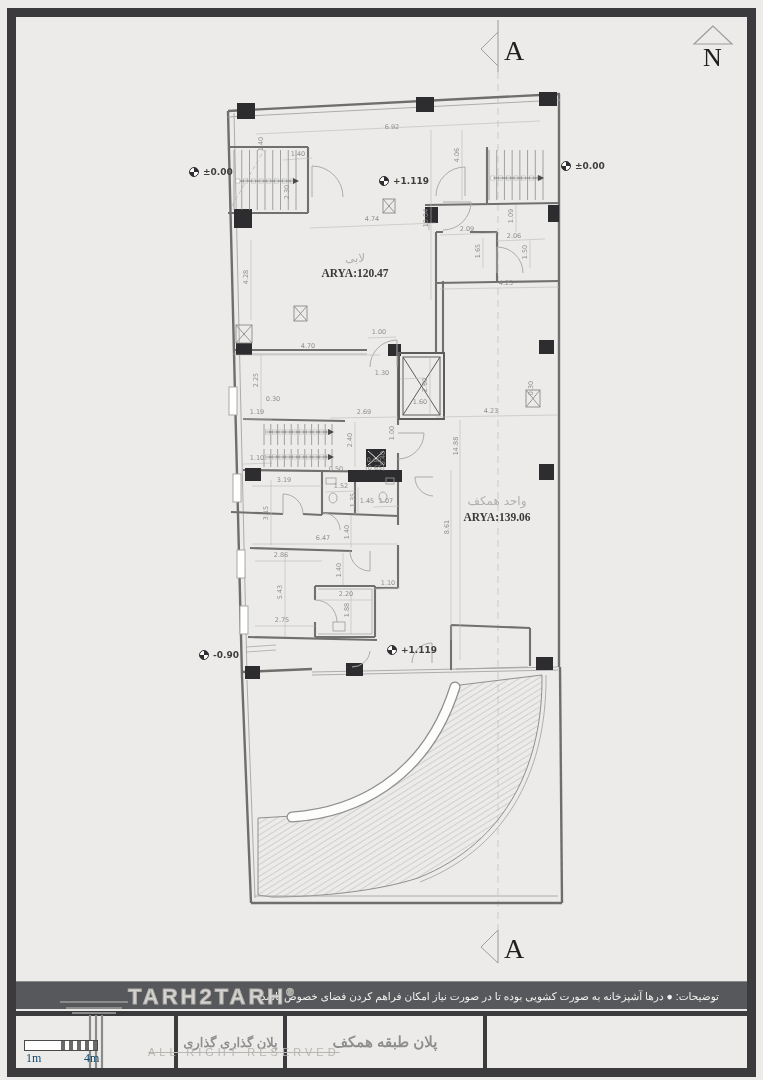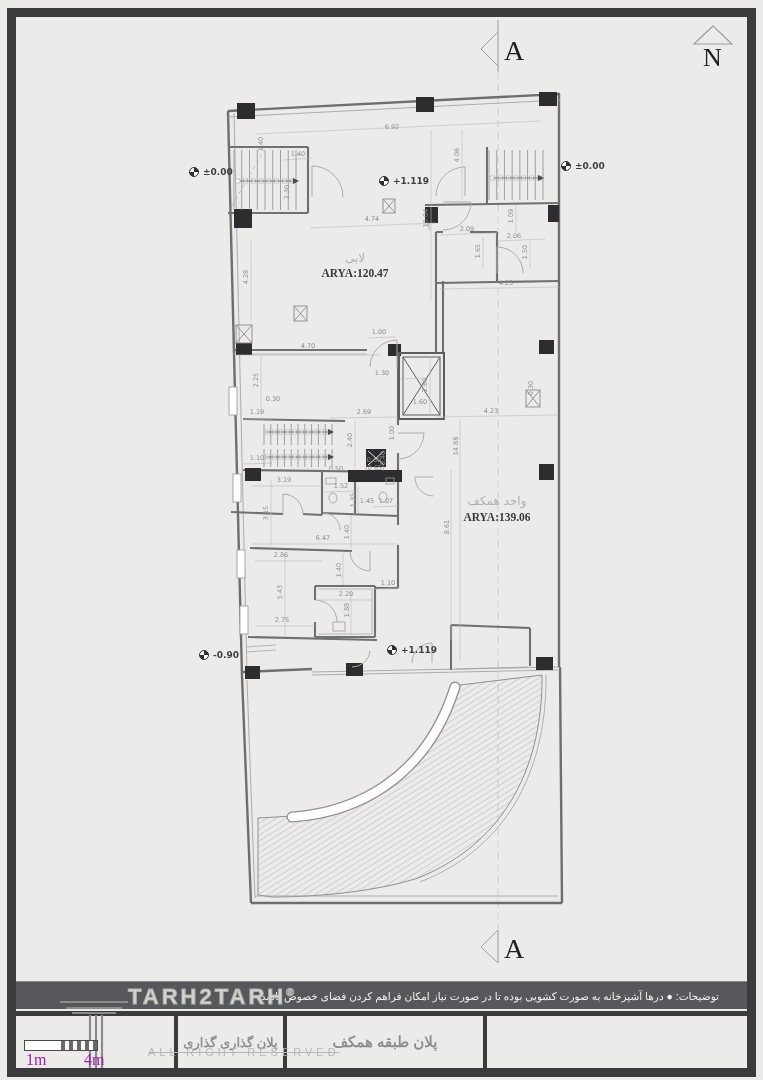--- a/index.html
+++ b/index.html
@@ -37,21 +37,21 @@
            letter-spacing:3px;color:#d8d6d2;-webkit-text-stroke:1px #b1afab;
            font-family:"Liberation Sans",sans-serif;}
   .wm-reg{font-size:10px;vertical-align:super;letter-spacing:0;}
   .wm-sub{position:absolute;left:148px;top:1046px;z-index:25;font-size:11px;letter-spacing:4px;
           color:#b7b5b1;text-decoration:line-through;}
   .logo-column{position:absolute;left:52px;top:993px;z-index:26;}
   .scale-bar{position:absolute;left:24px;top:1040px;width:72px;height:9px;border:1px solid #4a4a48;
              background:#fff;z-index:27;}
   .scale-stripes{position:absolute;right:0;top:0;width:50%;height:100%;
                  background:repeating-linear-gradient(90deg,#6a6a68 0 4px,#ffffff 4px 8px);}
-  .scale-label{position:absolute;z-index:27;font-family:"Liberation Serif",serif;font-size:16px;color:#a21caf;}
+  .scale-label{position:absolute;z-index:27;font-family:"Liberation Serif",serif;font-size:12px;color:#0c4a6e;}
   .lbl-1m{left:26px;top:1051px;}
   .lbl-5m{left:84px;top:1051px;}
 </style>
 </head>
 <body>
 
 <div class="page">
 
   <svg class="plan" id="plan-svg" width="731" height="963" viewBox="16 17 731 963">
     <defs>

